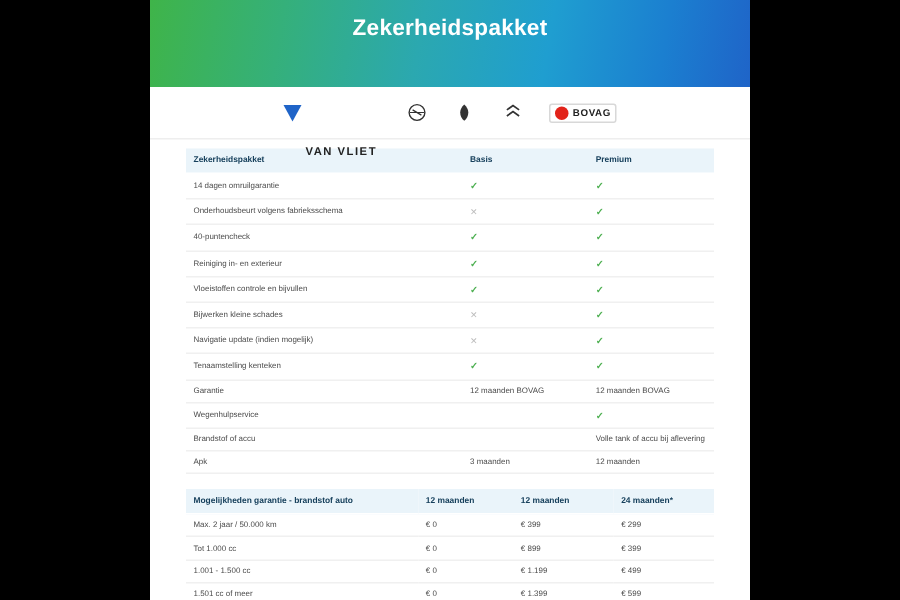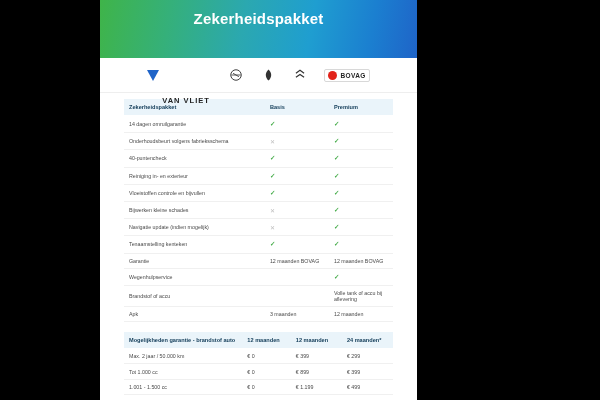--- a/index.html
+++ b/index.html
@@ -1,17 +1,17 @@
 <!DOCTYPE html>
 <html><head>
 <meta charset="utf-8">
 <style>
   html,body{margin:0;padding:0;background:#000;}
   body{width:600px;height:400px;overflow:hidden;font-family:"Liberation Sans",sans-serif;}
-  .page{position:absolute;left:100px;top:0;width:317px;height:400px;background:#ffffff;overflow:hidden;}
+  .page{position:absolute;left:100px;top:0;width:400px;height:400px;background:#ffffff;overflow:hidden;}
   .hero{position:relative;height:58px;background:linear-gradient(100deg,#3fb449 0%,#35b07a 22%,#2ba8b0 45%,#1f9ed0 66%,#1b7fd0 85%,#1f64c8 100%);}
   .hero-title{position:absolute;left:0;right:0;top:10px;text-align:center;color:#fff;font-size:15px;font-weight:bold;letter-spacing:.2px;}
   .hero-sub{position:absolute;left:0;right:0;top:31px;text-align:center;color:#eaf5fb;font-size:8.5px;}
   .brandbar{height:34px;display:flex;align-items:center;justify-content:center;gap:16px;border-bottom:1px solid #eee;}
   .logo-vv{display:flex;align-items:center;gap:3px;}
   .logo-vv .chev{width:0;height:0;border-left:6px solid transparent;border-right:6px solid transparent;border-top:11px solid #1f64c8;}
   .logo-vv .txt{line-height:8px;}
   .logo-vv .txt .l1{font-size:6px;font-weight:bold;color:#222;letter-spacing:.3px;}
   .logo-vv .txt .l2{font-size:7.5px;font-weight:bold;color:#222;letter-spacing:1px;margin-top:44px;}
   .mk{width:16px;height:16px;display:flex;align-items:center;justify-content:center;color:#333;}

